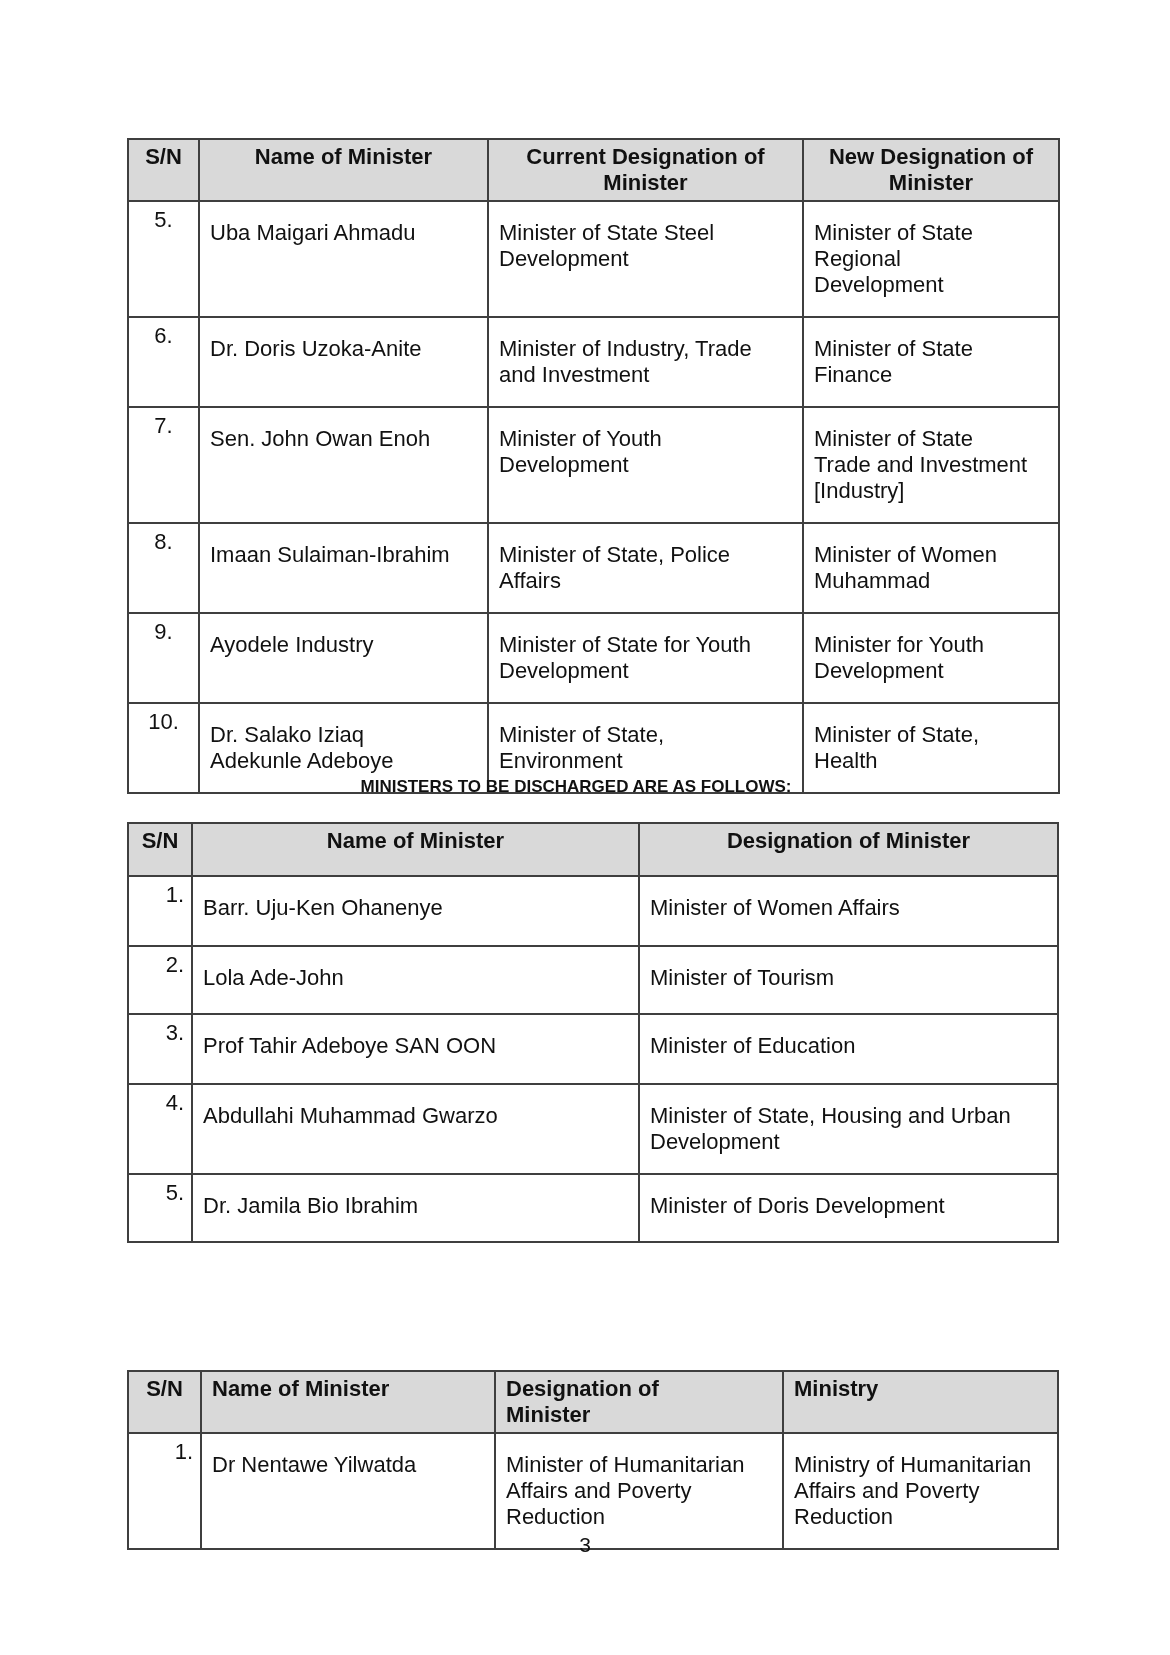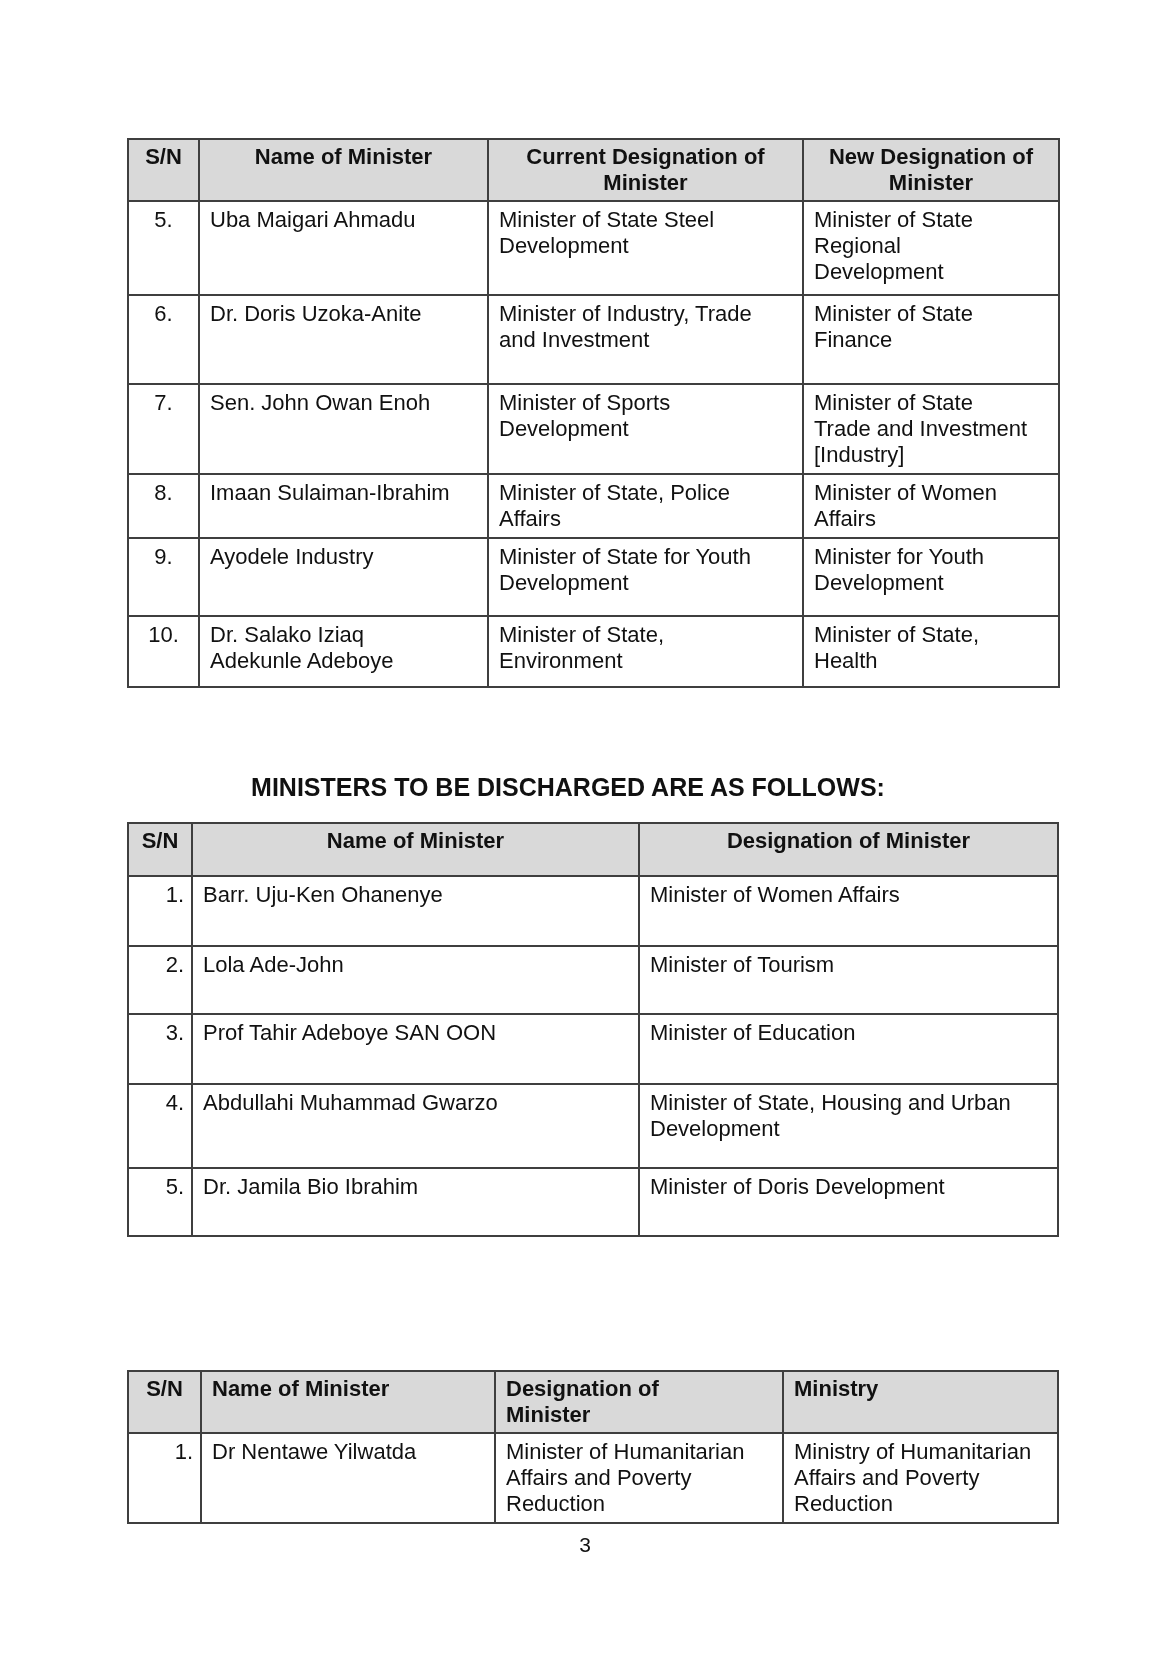--- a/index.html
+++ b/index.html
@@ -25,33 +25,33 @@
     white-space:pre-line;
     overflow:hidden;
   }
   th {
     background:#d9d9d9;
     font-weight:bold;
     text-align:center;
     padding:4px 6px;
     margin-top:28px;
   }
-  td { padding:5px 10px; }
+  td { padding:18px 10px; }
   td.sn-center { text-align:center; padding:5px 4px; }
   td.sn-right  { text-align:right;  padding:5px 7px 5px 2px; }
   .t1 { left:127px; top:138px;  width:931px; }
   .t2 { left:127px; top:822px;  width:930px; }
   .t3 { left:127px; top:1370px; width:930px; }
   .t3 th.left { text-align:left; padding:4px 10px; }
   .section-heading {
     position:absolute;
-    left:88px; width:960px;
+    left:96px; width:960px;
     text-align:center;
     font-weight:bold;
-    font-size:25px;
+    font-size:17px;
     line-height:32px;
     white-space:pre-line;
   }
   .h-discharged { top:771px; }
   .h-new        { top:1289px; }
   .page-number {
     position:absolute;
     left:0; top:1533px; width:1170px;
     text-align:center;
     font-size:21px;
@@ -91,33 +91,33 @@
       <td class="sn-center">6.</td>
       <td>Dr. Doris Uzoka-Anite</td>
       <td>Minister of Industry, Trade
 and Investment</td>
       <td>Minister of State
 Finance</td>
     </tr>
     <tr style="height:86px">
       <td class="sn-center">7.</td>
       <td>Sen. John Owan Enoh</td>
-      <td>Minister of Sports
+      <td>Minister of Youth
 Development</td>
       <td>Minister of State
 Trade and Investment
 [Industry]</td>
     </tr>
     <tr style="height:54px">
       <td class="sn-center">8.</td>
       <td>Imaan Sulaiman-Ibrahim</td>
       <td>Minister of State, Police
 Affairs</td>
       <td>Minister of Women
-Affairs</td>
+Muhammad</td>
     </tr>
     <tr style="height:78px">
       <td class="sn-center">9.</td>
       <td>Ayodele Industry</td>
       <td>Minister of State for Youth
 Development</td>
       <td>Minister for Youth
 Development</td>
     </tr>
     <tr style="height:71px">

